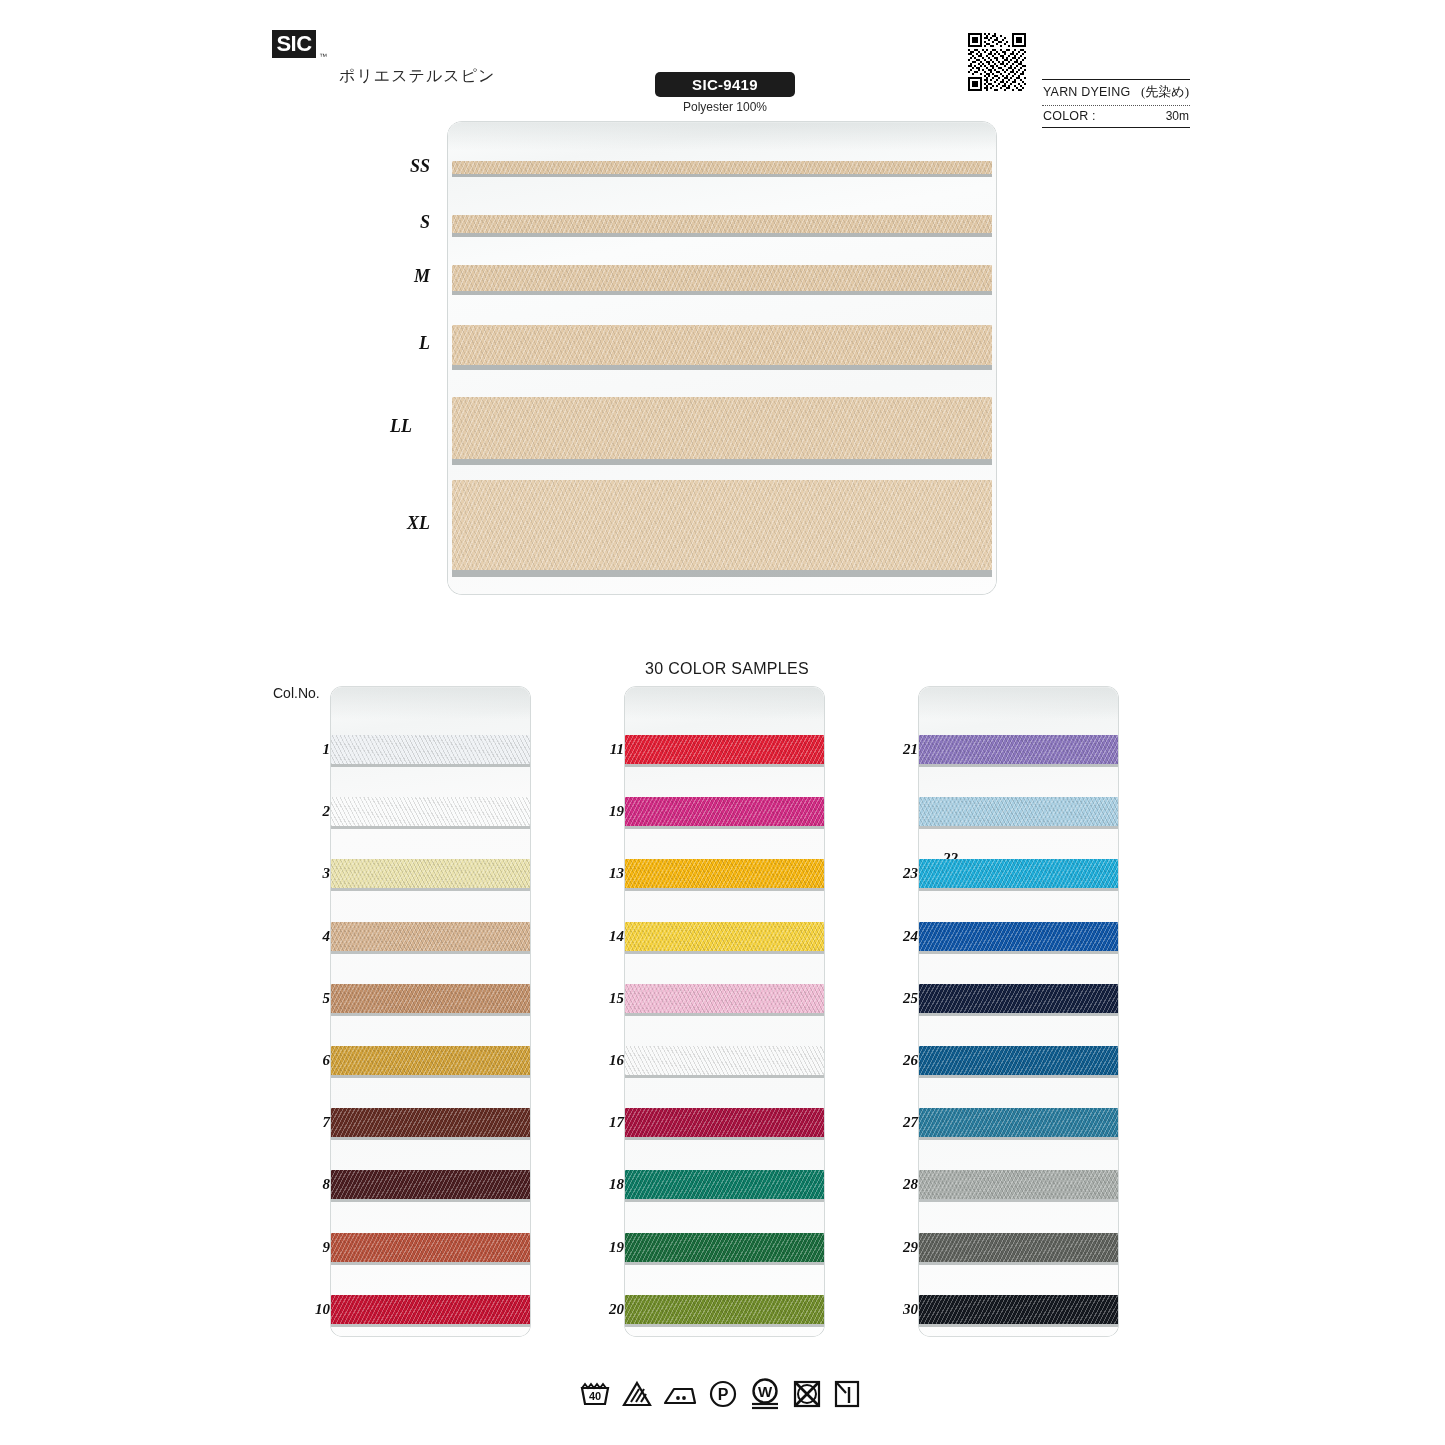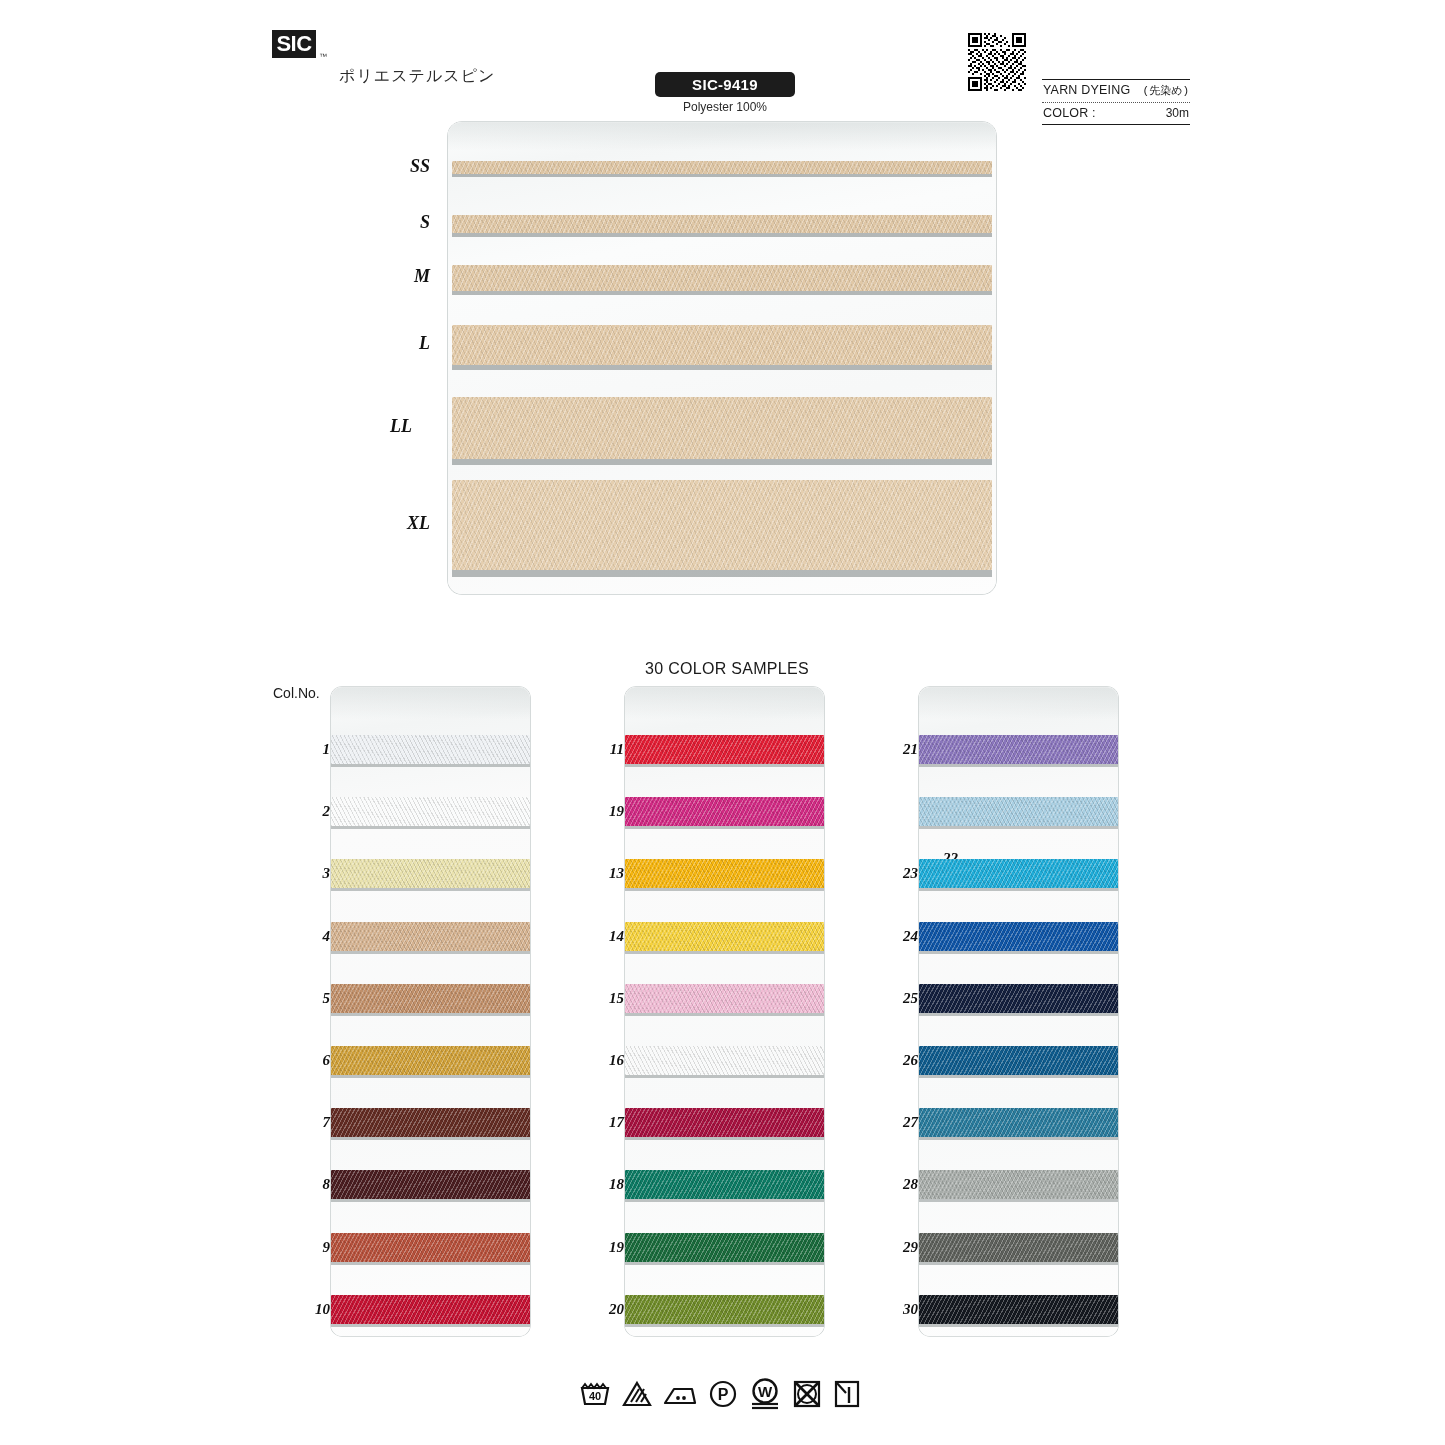--- a/index.html
+++ b/index.html
@@ -65,21 +65,21 @@
     position: absolute; left: 1042px; top: 37px; width: 148px; margin-top: 42px;
   }
   .info-rule-top { border-top: 1.6px solid #1a1a1a; }
   .info-rule-bot { border-top: 1.6px solid #1a1a1a; }
   .info-rule-dot { border-top: 1.5px dotted #555; }
   .info-row {
     display: flex; justify-content: space-between; align-items: baseline;
     padding: 3px 1px 4px 1px;
   }
   .info-label { font-size: 12.5px; color: #1a1a1a; letter-spacing: 0.2px; }
-  .info-jp { font-size: 11px; color: #1a1a1a; font-family: Liberation Mono, monospace; }
+  .info-jp { font-size: 13px; color: #1a1a1a; font-family: Liberation Serif, serif; }
   .info-value { font-size: 12px; color: #1a1a1a; }
 
   
   .main-card {
     position: absolute; left: 448px; top: 122px;
     width: 548px; height: 472px;
     border-radius: 14px;
     background:
       linear-gradient(170deg, #fcfdfd 0%, #f4f6f6 10%, #fbfcfc 28%, #f7f8f8 60%, #fdfdfd 100%);
     box-shadow: inset 0 1px 0 rgba(255,255,255,.9), 0 0 0 0.8px #c9cfcf;

